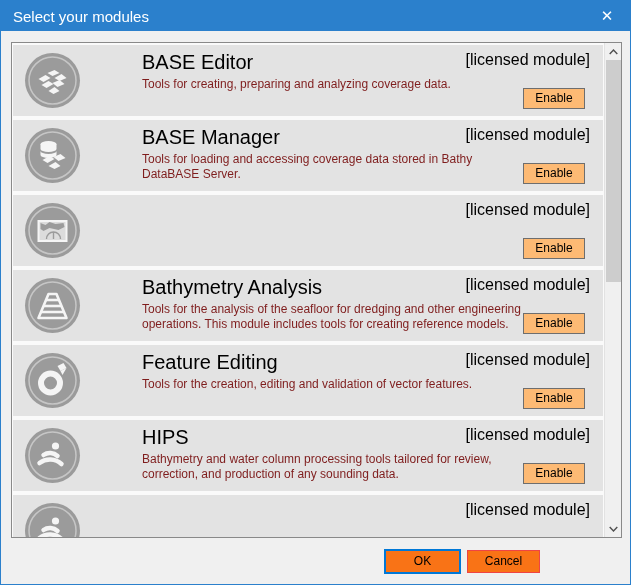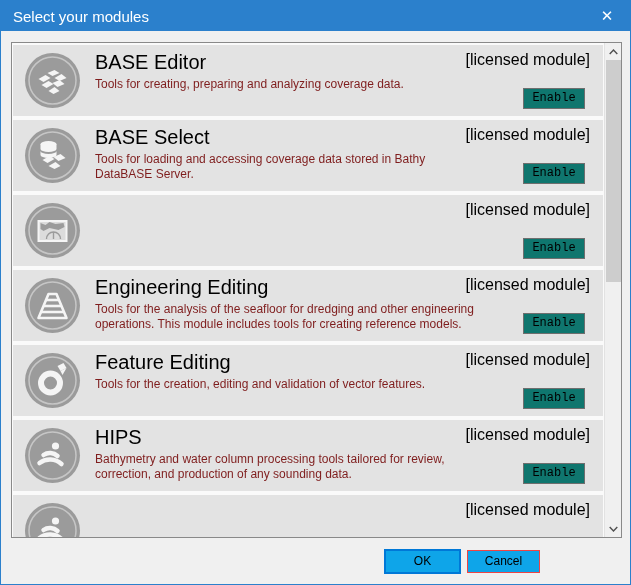--- a/index.html
+++ b/index.html
@@ -20,46 +20,47 @@
     color:#fff; font-size:15px; cursor:default;
   }
   .list {
     position:absolute; left:10px; top:41px; width:611px; height:496px;
     background:#fafafa; border:1px solid #898989; overflow:hidden;
   }
   .rows { position:absolute; left:0; top:0; width:592px; padding-top:2px; }
   .module-row {
     position:relative; width:590px; min-height:71px; margin:0 0 4px 1px;
     background:#e3e3e3;
+    padding-left:47px;
   }
   .module-icon { position:absolute; left:11px; top:7px; width:57px; height:57px; }
   .module-text { margin-left:82px; padding-top:4px; }
   .module-title { font-size:20px; line-height:27px; color:#000; font-weight:400; }
   .module-desc {
     font-size:12px; line-height:15px; color:#7f1d1d; width:432px;
     white-space:pre-line; padding-top:1px;
   }
   .license-badge { position:absolute; top:6px; right:13px; font-size:16px; color:#000; }
   .enable-btn {
     position:absolute; right:18px; bottom:7px; width:62px; height:21px;
-    background:#0f766e; border:1px solid #6e6e6e; font-size:12px;
-    font-family:Liberation Mono, monospace; color:#000; text-align:center; line-height:19px;
+    background:#fdba74; border:1px solid #6e6e6e; font-size:12px;
+    font-family:Liberation Sans, sans-serif; color:#000; text-align:center; line-height:19px;
   }
   .scrollbar {
     position:absolute; right:0; top:0; width:17px; height:494px;
     background:#f0f0f0; border-left:1px solid #e2e2e2;
   }
   .sb-arrow {
     position:absolute; left:0; width:17px; height:17px;
     display:flex; align-items:center; justify-content:center; color:#505050;
   }
   .sb-up { top:0; } .sb-down { bottom:0; }
   .sb-thumb { position:absolute; left:1px; top:17px; width:15px; height:222px; background:#cdcdcd; }
   .footer-btn {
-    position:absolute; background:#0ea5e9; font-size:12px; color:#000;
+    position:absolute; background:#f97316; font-size:12px; color:#000;
     font-family:"Liberation Sans", sans-serif; text-align:center;
   }
   .ok-btn { left:383px; top:548px; width:77px; height:25px; border:2px solid #0078d7; line-height:21px; }
   .cancel-btn { left:466px; top:549px; width:73px; height:23px; border:1px solid #ef4444; line-height:21px; }
 </style>
 </head>
 <body>
 
 <div class="window" style="--accent: #2b80cc;">
   <div class="titlebar">
@@ -101,21 +102,21 @@
                   <ellipse cx="-4" cy="-12" rx="8" ry="3"></ellipse>
                   <path d="M-12,-12 h16 v5 a8,3 0 0 1 -16,0 z"></path>
                   <path d="M-12,-5 a8,3 0 0 0 16,0 v4 a8,3 0 0 1 -16,0 z"></path>
                   <polygon points="-10,4 -3,0 2,3 -5,7"></polygon>
                   <polygon points="1,1 8,-2 13,2 6,5"></polygon>
                   <polygon points="-4,10 3,6 8,10 2,13"></polygon>
                 </g>
               </g>
             </svg></span>
     <div class="module-text">
-      <div class="module-title">BASE Select</div>
+      <div class="module-title">BASE Manager</div>
       <div class="module-desc">Tools for loading and accessing coverage data stored in Bathy
 DataBASE Server.</div>
     </div>
     <span class="license-badge">[licensed module]</span>
     <button class="enable-btn">Enable</button>
   </div>
 
   <div class="module-row">
     <span class="module-icon"><svg width="57" height="57" viewBox="0 0 57 57">
               <circle cx="28.5" cy="28.5" r="27.5" fill="#9b9b9b"></circle>
@@ -140,21 +141,21 @@
               <g transform="translate(28.5 29)">
                 <g fill="none" stroke="#f5f5f5" stroke-width="2.6">
                   <polygon points="-4,-12 4,-12 14,12 -14,12" stroke-linejoin="round"></polygon>
                   <line x1="-6.5" y1="-6" x2="6.5" y2="-6"></line>
                   <line x1="-9" y1="0" x2="9" y2="0"></line>
                   <line x1="-11.5" y1="6" x2="11.5" y2="6"></line>
                 </g>
               </g>
             </svg></span>
     <div class="module-text">
-      <div class="module-title">Engineering Editing</div>
+      <div class="module-title">Bathymetry Analysis</div>
       <div class="module-desc">Tools for the analysis of the seafloor for dredging and other engineering
 operations. This module includes tools for creating reference models.</div>
     </div>
     <span class="license-badge">[licensed module]</span>
     <button class="enable-btn">Enable</button>
   </div>
 
   <div class="module-row">
     <span class="module-icon"><svg width="57" height="57" viewBox="0 0 57 57">
               <circle cx="28.5" cy="28.5" r="27.5" fill="#9b9b9b"></circle>

